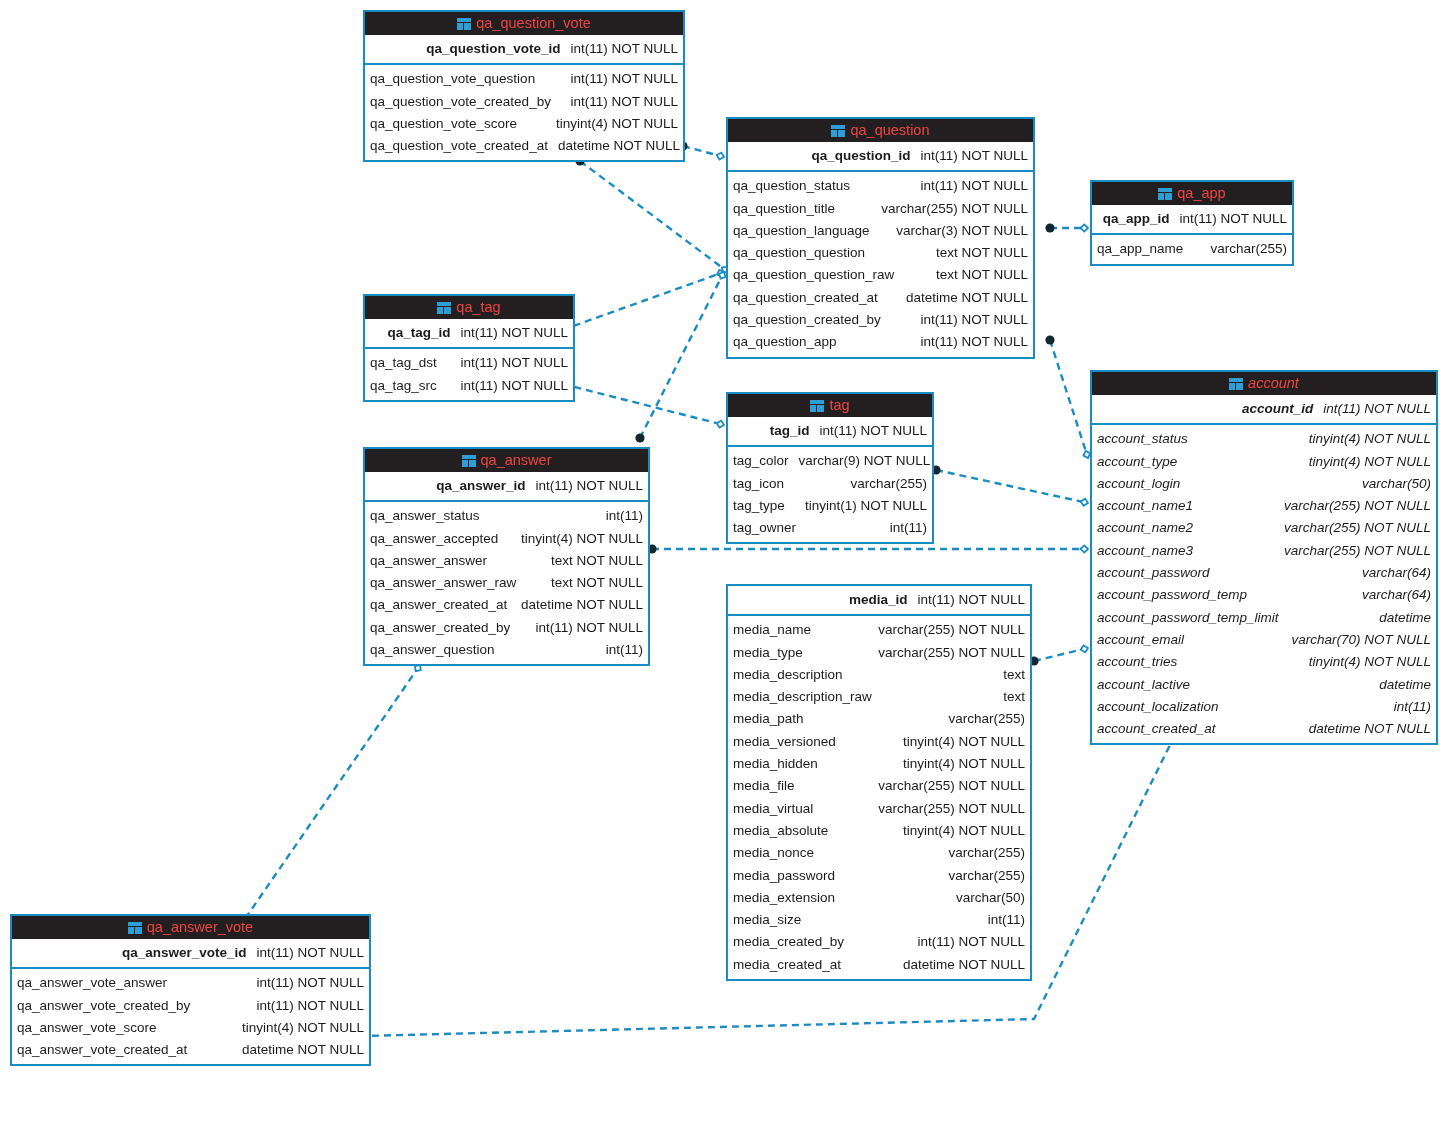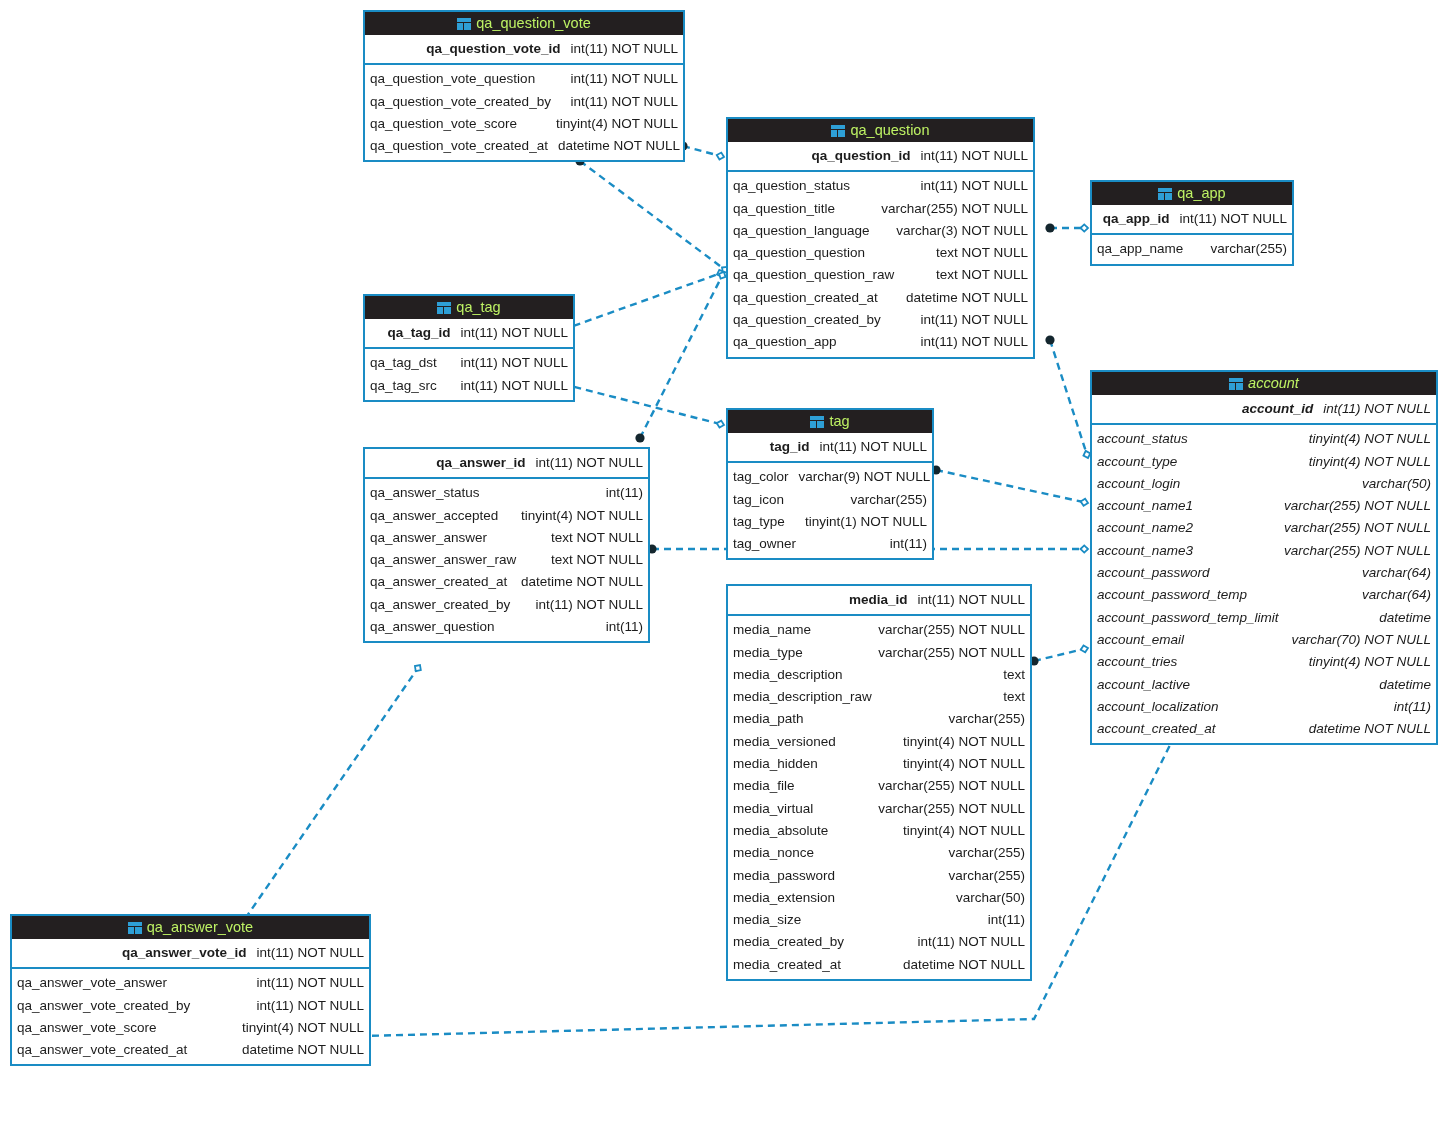--- a/index.html
+++ b/index.html
@@ -22,21 +22,21 @@
   }
   .entity{
     position:absolute;
     box-sizing:border-box;
     border:2px solid #1a8cc4;
     background:#ffffff;
     z-index:5;
   }
   .ent-header{
     background:#231f20;
-    color:#bef264;
+    color:#ef4444;
     height:23px;
     line-height:23px;
     text-align:center;
     font-size:14.5px;
     white-space:nowrap;
     overflow:hidden;
   }
   .ent-header .tbl-ico{
     display:inline-block;
     vertical-align:-2px;
@@ -318,21 +318,21 @@
           <span class="col-name">account_localization</span>
           <span class="col-type">int(11)</span>
         </div>
         <div class="row">
           <span class="col-name">account_created_at</span>
           <span class="col-type">datetime NOT NULL</span>
         </div>
         <div class="spacer"></div>
       </div>
     </div>
-    <div class="entity" style="left: 726px; top: 408px; width: 208px;">
+    <div class="entity" style="left: 726px; top: 392px; width: 208px;">
       <div class="ent-header"><span class="tbl-ico"><i class="r1"></i><i class="r2a"></i><i class="r2b"></i></span><span>tag</span></div>
       <div class="ent-pk">
         <div class="spacer"></div>
         <div class="row pk">
           <span class="col-name">tag_id</span>
           <span class="col-type">int(11) NOT NULL</span>
         </div>
         <div class="spacer"></div>
       </div>
       <div>
@@ -350,20 +350,21 @@
           <span class="col-type">tinyint(1) NOT NULL</span>
         </div>
         <div class="row">
           <span class="col-name">tag_owner</span>
           <span class="col-type">int(11)</span>
         </div>
         <div class="spacer"></div>
       </div>
     </div>
     <div class="entity" style="left: 363px; top: 447px; width: 287px;">
+      <div class="ent-header"><span class="tbl-ico"><i class="r1"></i><i class="r2a"></i><i class="r2b"></i></span><span>qa_answer</span></div>
       <div class="ent-pk">
         <div class="spacer"></div>
         <div class="row pk">
           <span class="col-name">qa_answer_id</span>
           <span class="col-type">int(11) NOT NULL</span>
         </div>
         <div class="spacer"></div>
       </div>
       <div>
         <div class="spacer"></div>

